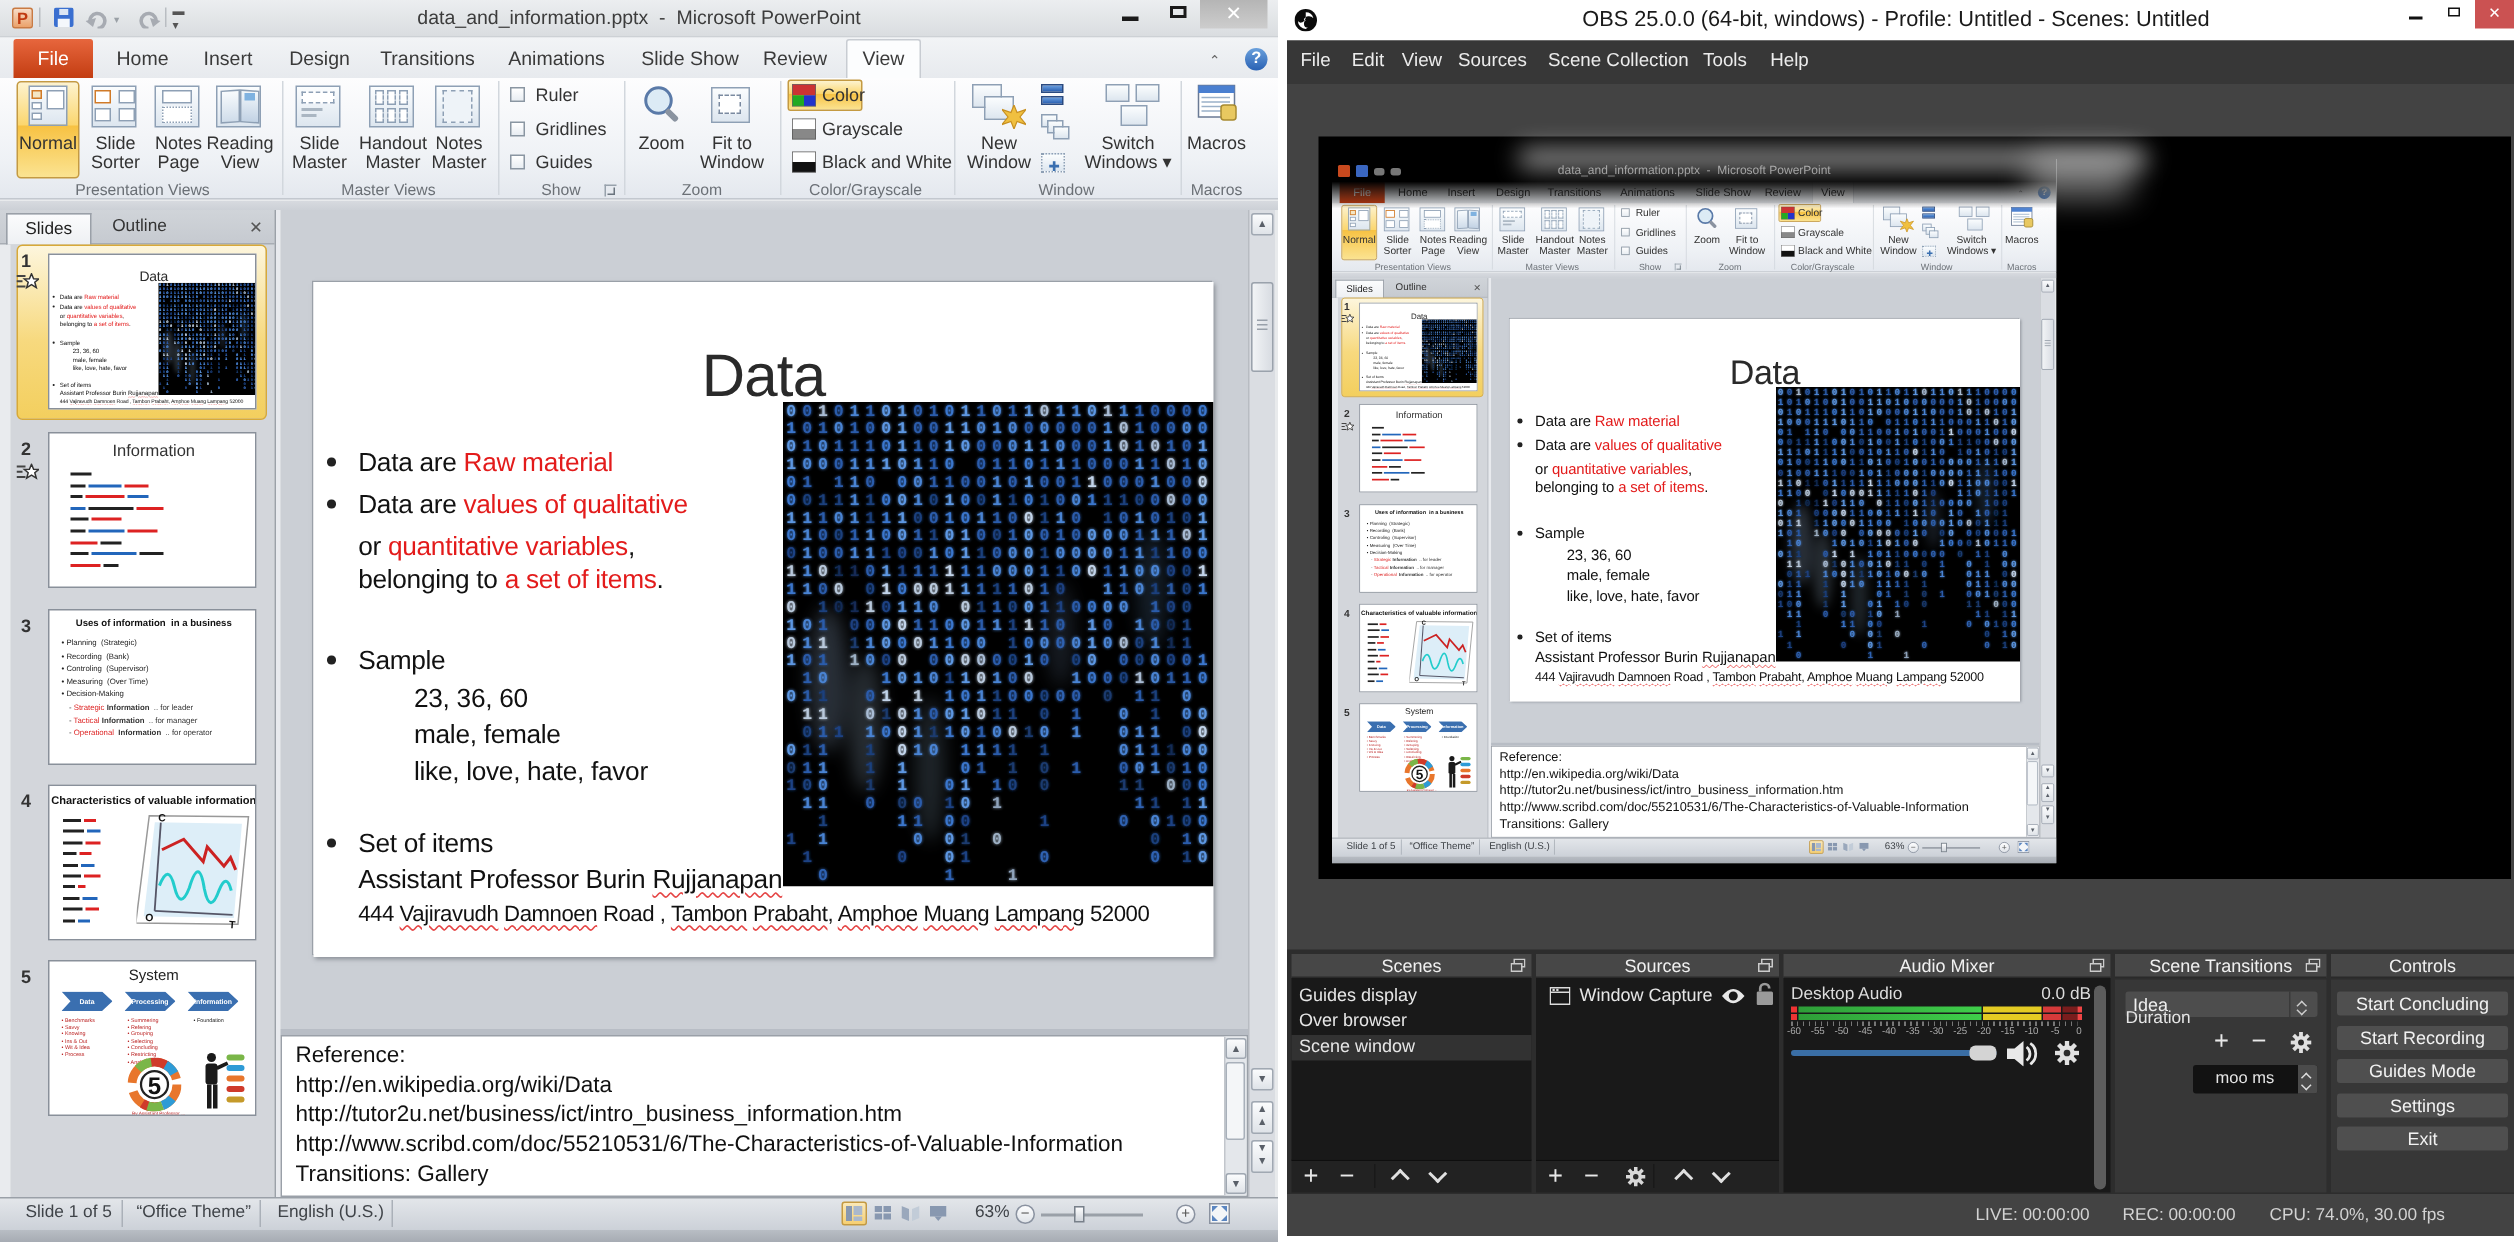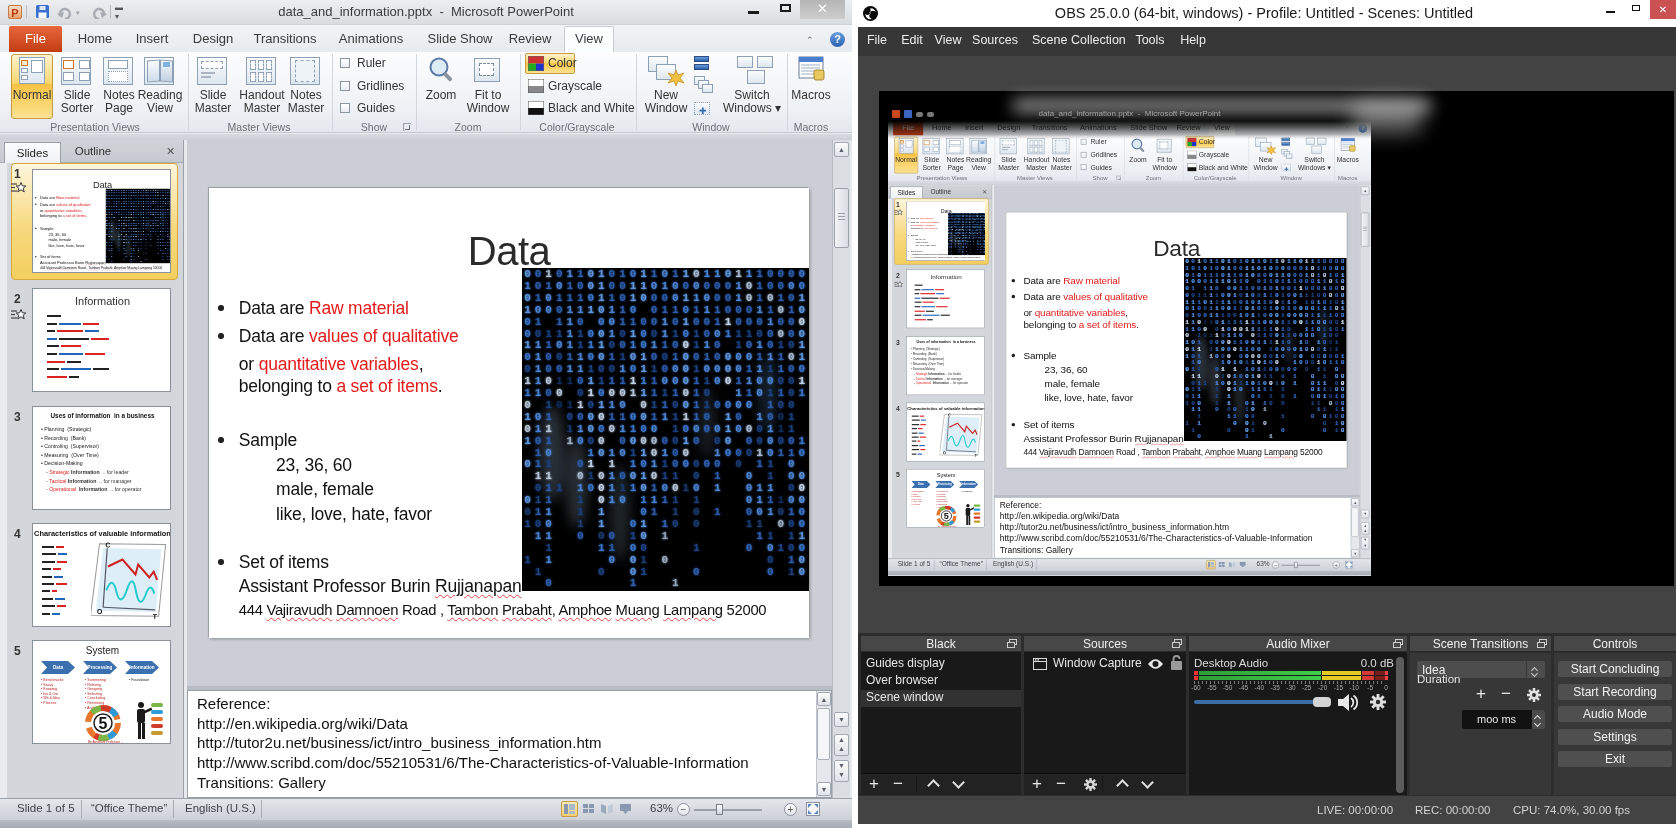--- a/index.html
+++ b/index.html
@@ -905,21 +905,21 @@
         <div class="abs" style="left:4px;top:4px;width:8px;height:8px;background:#c8491e;border-radius:1px"></div>
         <div class="abs" style="left:16px;top:4px;width:8px;height:8px;background:#3a66c0;border-radius:1px"></div>
         <div class="abs" style="left:28px;top:6px;width:7px;height:5px;background:#777;border-radius:2px"></div>
         <div class="abs" style="left:39px;top:6px;width:7px;height:5px;background:#777;border-radius:2px"></div>
       </div>
       <div class="abs" style="left:160px;top:99px;width:420px;height:13px;background:#fff;border-radius:8px;filter:blur(8px);opacity:.6"></div>
       <div class="abs" style="left:500px;top:103px;width:70px;height:30px;background:#fff;border-radius:10px;filter:blur(10px);opacity:.4"></div>
       <div class="abs" style="left:6px;top:633px;width:818px;height:163px;background:#2d2d2d"></div>
       <div class="abs" style="left:9px;top:652px;width:160px;height:121px;background:#191919"></div>
       <div class="abs" style="left:9px;top:636px;width:160px;height:16px;background:#474747;border-bottom:1px solid #2a2a2a"></div>
-      <div class="abs" style="left:9px;top:637px;width:160px;text-align:center;font-size:12px;color:#f0f0f0">Black</div>
+      <div class="abs" style="left:9px;top:637px;width:160px;text-align:center;font-size:12px;color:#f0f0f0">Scenes</div>
       <svg class="abs" style="left:155px;top:639px" width="10" height="10">
         <rect x="2.5" y="0.5" width="7" height="5" fill="none" stroke="#ccc"></rect>
         <rect x="0.5" y="3.5" width="7" height="5" fill="#474747" stroke="#ccc"></rect>
       </svg>
       <div class="abs" style="left:9px;top:690px;width:160px;height:17px;background:#323232"></div>
       <div class="abs" style="left:14px;top:656px;font-size:12px;color:#e6e6e6">Guides display</div>
       <div class="abs" style="left:14px;top:673px;font-size:12px;color:#e6e6e6">Over browser</div>
       <div class="abs" style="left:14px;top:690px;font-size:12px;color:#e6e6e6">Scene window</div>
       <div class="abs" style="left:9px;top:773px;width:160px;height:22px;background:#222;border-top:1px solid #0e0e0e"></div>
       <div class="abs pm" style="left:17px;top:776px">+</div>
@@ -1057,19 +1057,19 @@
       <div class="abs" style="left:610px;top:710px;width:83px;height:19px;background:#121212;border-radius:2px"></div>
       <div class="abs" style="left:625px;top:713px;font-size:11px;color:#e6e6e6">moo ms</div>
       <div class="abs" style="left:680px;top:710px;width:13px;height:19px;background:#4b4b4b;border-radius:0 2px 2px 0"></div>
       <div class="abs" style="left:683px;top:716px;width:5px;height:5px;border-right:1.6px solid #ddd;border-bottom:1.6px solid #ddd;transform:rotate(-135deg)"></div>
       <div class="abs" style="left:683px;top:721px;width:5px;height:5px;border-right:1.6px solid #ddd;border-bottom:1.6px solid #ddd;transform:rotate(45deg)"></div>
       <div class="abs" style="left:702px;top:636px;width:122px;height:16px;background:#474747;border-bottom:1px solid #2a2a2a"></div>
       <div class="abs" style="left:702px;top:637px;width:122px;text-align:center;font-size:12px;color:#f0f0f0">Controls</div>
       <div class="abs" style="left:702px;top:653px;width:122px;height:142px;background:#373737"></div>
       <div class="abs" style="left:706px;top:661.0px;width:114px;height:16px;background:#4f4f4f;border-radius:2px;color:#f2f2f2;font-size:12px;text-align:center;line-height:16px">Start Concluding</div>
       <div class="abs" style="left:706px;top:683.6px;width:114px;height:16px;background:#4f4f4f;border-radius:2px;color:#f2f2f2;font-size:12px;text-align:center;line-height:16px">Start Recording</div>
-      <div class="abs" style="left:706px;top:706.2px;width:114px;height:16px;background:#4f4f4f;border-radius:2px;color:#f2f2f2;font-size:12px;text-align:center;line-height:16px">Audio Mode</div>
+      <div class="abs" style="left:706px;top:706.2px;width:114px;height:16px;background:#4f4f4f;border-radius:2px;color:#f2f2f2;font-size:12px;text-align:center;line-height:16px">Guides Mode</div>
       <div class="abs" style="left:706px;top:728.8px;width:114px;height:16px;background:#4f4f4f;border-radius:2px;color:#f2f2f2;font-size:12px;text-align:center;line-height:16px">Settings</div>
       <div class="abs" style="left:706px;top:751.4px;width:114px;height:16px;background:#4f4f4f;border-radius:2px;color:#f2f2f2;font-size:12px;text-align:center;line-height:16px">Exit</div>
       <div class="abs" style="left:465px;top:804px;font-size:11.5px;color:#d2d2d2">LIVE: 00:00:00</div>
       <div class="abs" style="left:563px;top:804px;font-size:11.5px;color:#d2d2d2">REC: 00:00:00</div>
       <div class="abs" style="left:661px;top:804px;font-size:11.5px;color:#d2d2d2">CPU: 74.0%, 30.00 fps</div>
     </div>
   </div>
 </body></html>

